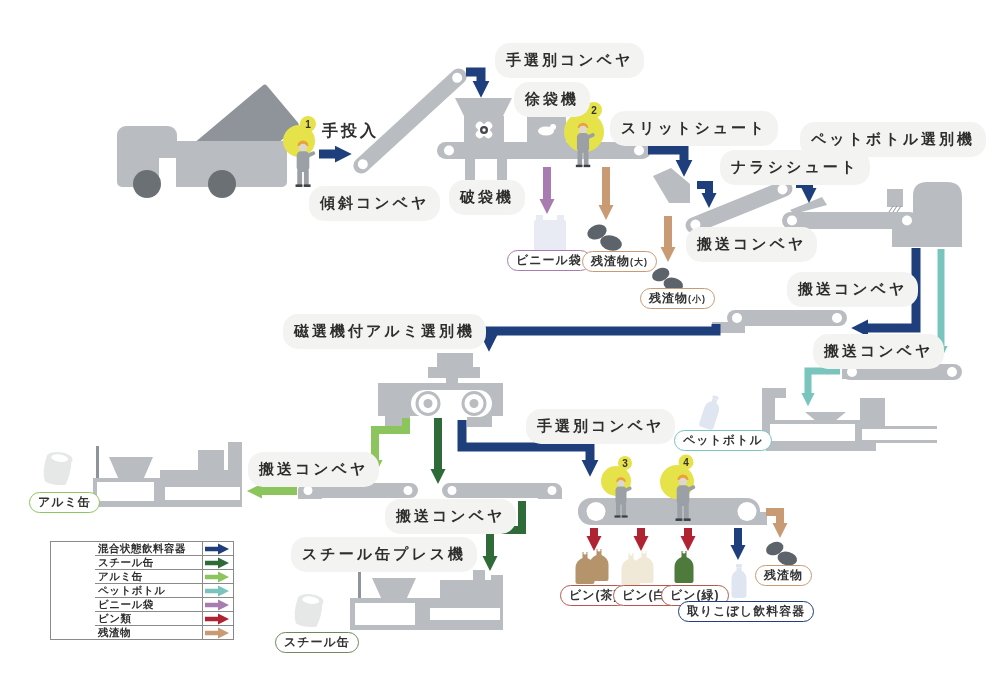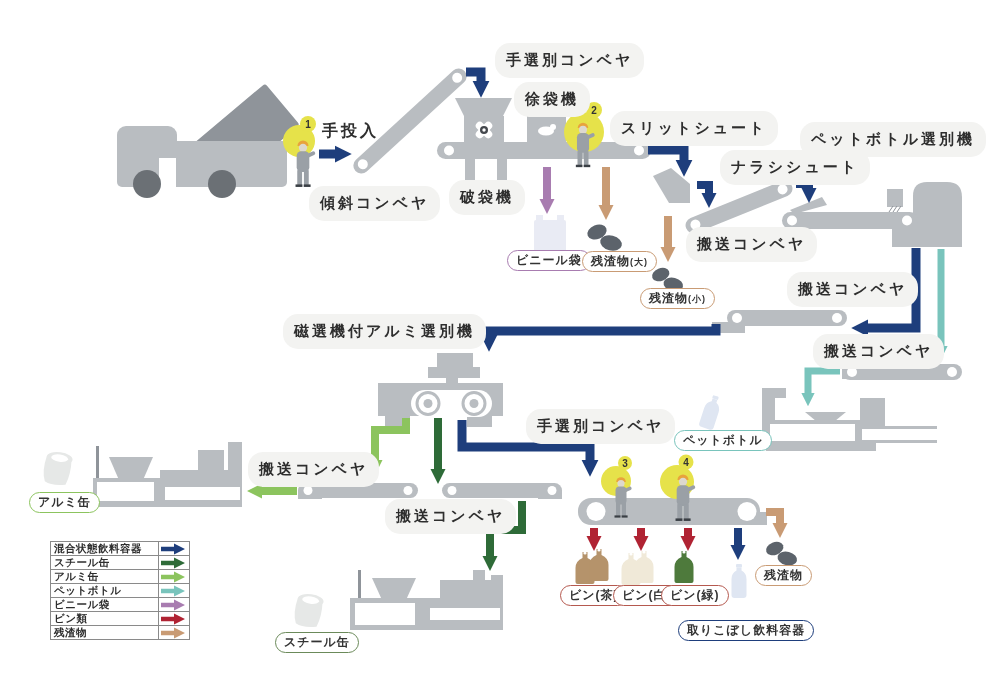--- a/index.html
+++ b/index.html
@@ -7,23 +7,23 @@
           font-family:"Liberation Sans","DejaVu Sans",sans-serif;color:var(--ink);}
   #diagram-svg{position:absolute;left:0;top:0;z-index:1;}
   .lbl{position:absolute;z-index:2;background:var(--label-bg);border-radius:15px;
        padding:8px 11px;font-size:15px;font-weight:bold;letter-spacing:3px;white-space:nowrap;color:var(--ink);}
   .plain{position:absolute;z-index:2;font-size:16px;font-weight:bold;letter-spacing:3px;color:var(--ink);}
   .opill{position:absolute;z-index:2;background:#fff;border:1.6px solid #999;border-radius:12px;
        padding:1px 8px;font-size:12px;font-weight:bold;letter-spacing:1px;white-space:nowrap;color:#333;}
   .sz{font-size:9px;}
   .b-purple{border-color:var(--purple);} .b-tan{border-color:var(--tan);}
   .b-lgreen{border-color:var(--light-green);} .b-steel{border-color:var(--steel-border);}
-  .b-teal{border-color:var(--teal);} .b-bin{border-color:var(--bin-border);} .b-navy{border-color:var(--navy);margin-top:19px;}
+  .b-teal{border-color:var(--teal);} .b-bin{border-color:var(--bin-border);} .b-navy{border-color:var(--navy);}
   #legend{position:absolute;left:50px;top:541px;z-index:2;border:1px solid #8a8a8a;background:#fff;}
-  .legend-row{display:flex;border-bottom:1px solid #8a8a8a;height:13px;}
+  .legend-row{display:flex;border-bottom:1px solid #8a8a8a;height:13px;margin-left:44px;}
   .legend-row:last-child{border-bottom:none;}
   .legend-label{width:101px;padding:0 3px;font-size:10.5px;font-weight:bold;letter-spacing:0.5px;
        border-right:1px solid #8a8a8a;height:13px;line-height:13px;overflow:hidden;}
   .legend-arrow{width:30px;display:flex;justify-content:center;align-items:center;}
   .fill-navy{fill:var(--navy);} .fill-dark-green{fill:var(--dark-green);}
   .fill-light-green{fill:var(--light-green);} .fill-teal{fill:var(--teal);}
   .fill-purple{fill:var(--purple);} .fill-red{fill:var(--red);} .fill-tan{fill:var(--tan);}
   svg text.badge{font-family:"Liberation Sans",sans-serif;font-size:10px;font-weight:bold;fill:#333;text-anchor:middle;}
 </style>
 </head>
@@ -306,20 +306,21 @@
 <div class="lbl" style="left:720px;top:150px">ナラシシュート</div>
 <div class="lbl" style="left:610px;top:111px">スリットシュート</div>
 <div class="lbl" style="left:686px;top:227px">搬送コンベヤ</div>
 <div class="lbl" style="left:800px;top:122px">ペットボトル選別機</div>
 <div class="lbl" style="left:787px;top:272px">搬送コンベヤ</div>
 <div class="lbl" style="left:813px;top:334px">搬送コンベヤ</div>
 <div class="lbl" style="left:283px;top:314px">磁選機付アルミ選別機</div>
 <div class="lbl" style="left:248px;top:452px">搬送コンベヤ</div>
 <div class="lbl" style="left:385px;top:499px">搬送コンベヤ</div>
 <div class="lbl" style="left:526px;top:409px">手選別コンベヤ</div>
+<div class="lbl" style="left:291px;top:537px">スチール缶プレス機</div>
 
 <div class="opill b-purple" style="left:507px;top:250px">ビニール袋</div>
 <div class="opill b-tan" style="left:582px;top:251px"><span>残渣物</span><span class="sz">(大)</span></div>
 <div class="opill b-tan" style="left:640px;top:288px"><span>残渣物</span><span class="sz">(小)</span></div>
 <div class="opill b-lgreen" style="left:29px;top:492px">アルミ缶</div>
 <div class="opill b-steel" style="left:275px;top:632px">スチール缶</div>
 <div class="opill b-teal" style="left:674px;top:430px">ペットボトル</div>
 <div class="opill b-bin" style="left:560px;top:585px">ビン(茶)</div>
 <div class="opill b-bin" style="left:613px;top:585px">ビン(白)</div>
 <div class="opill b-bin" style="left:661px;top:585px">ビン(緑)</div>

